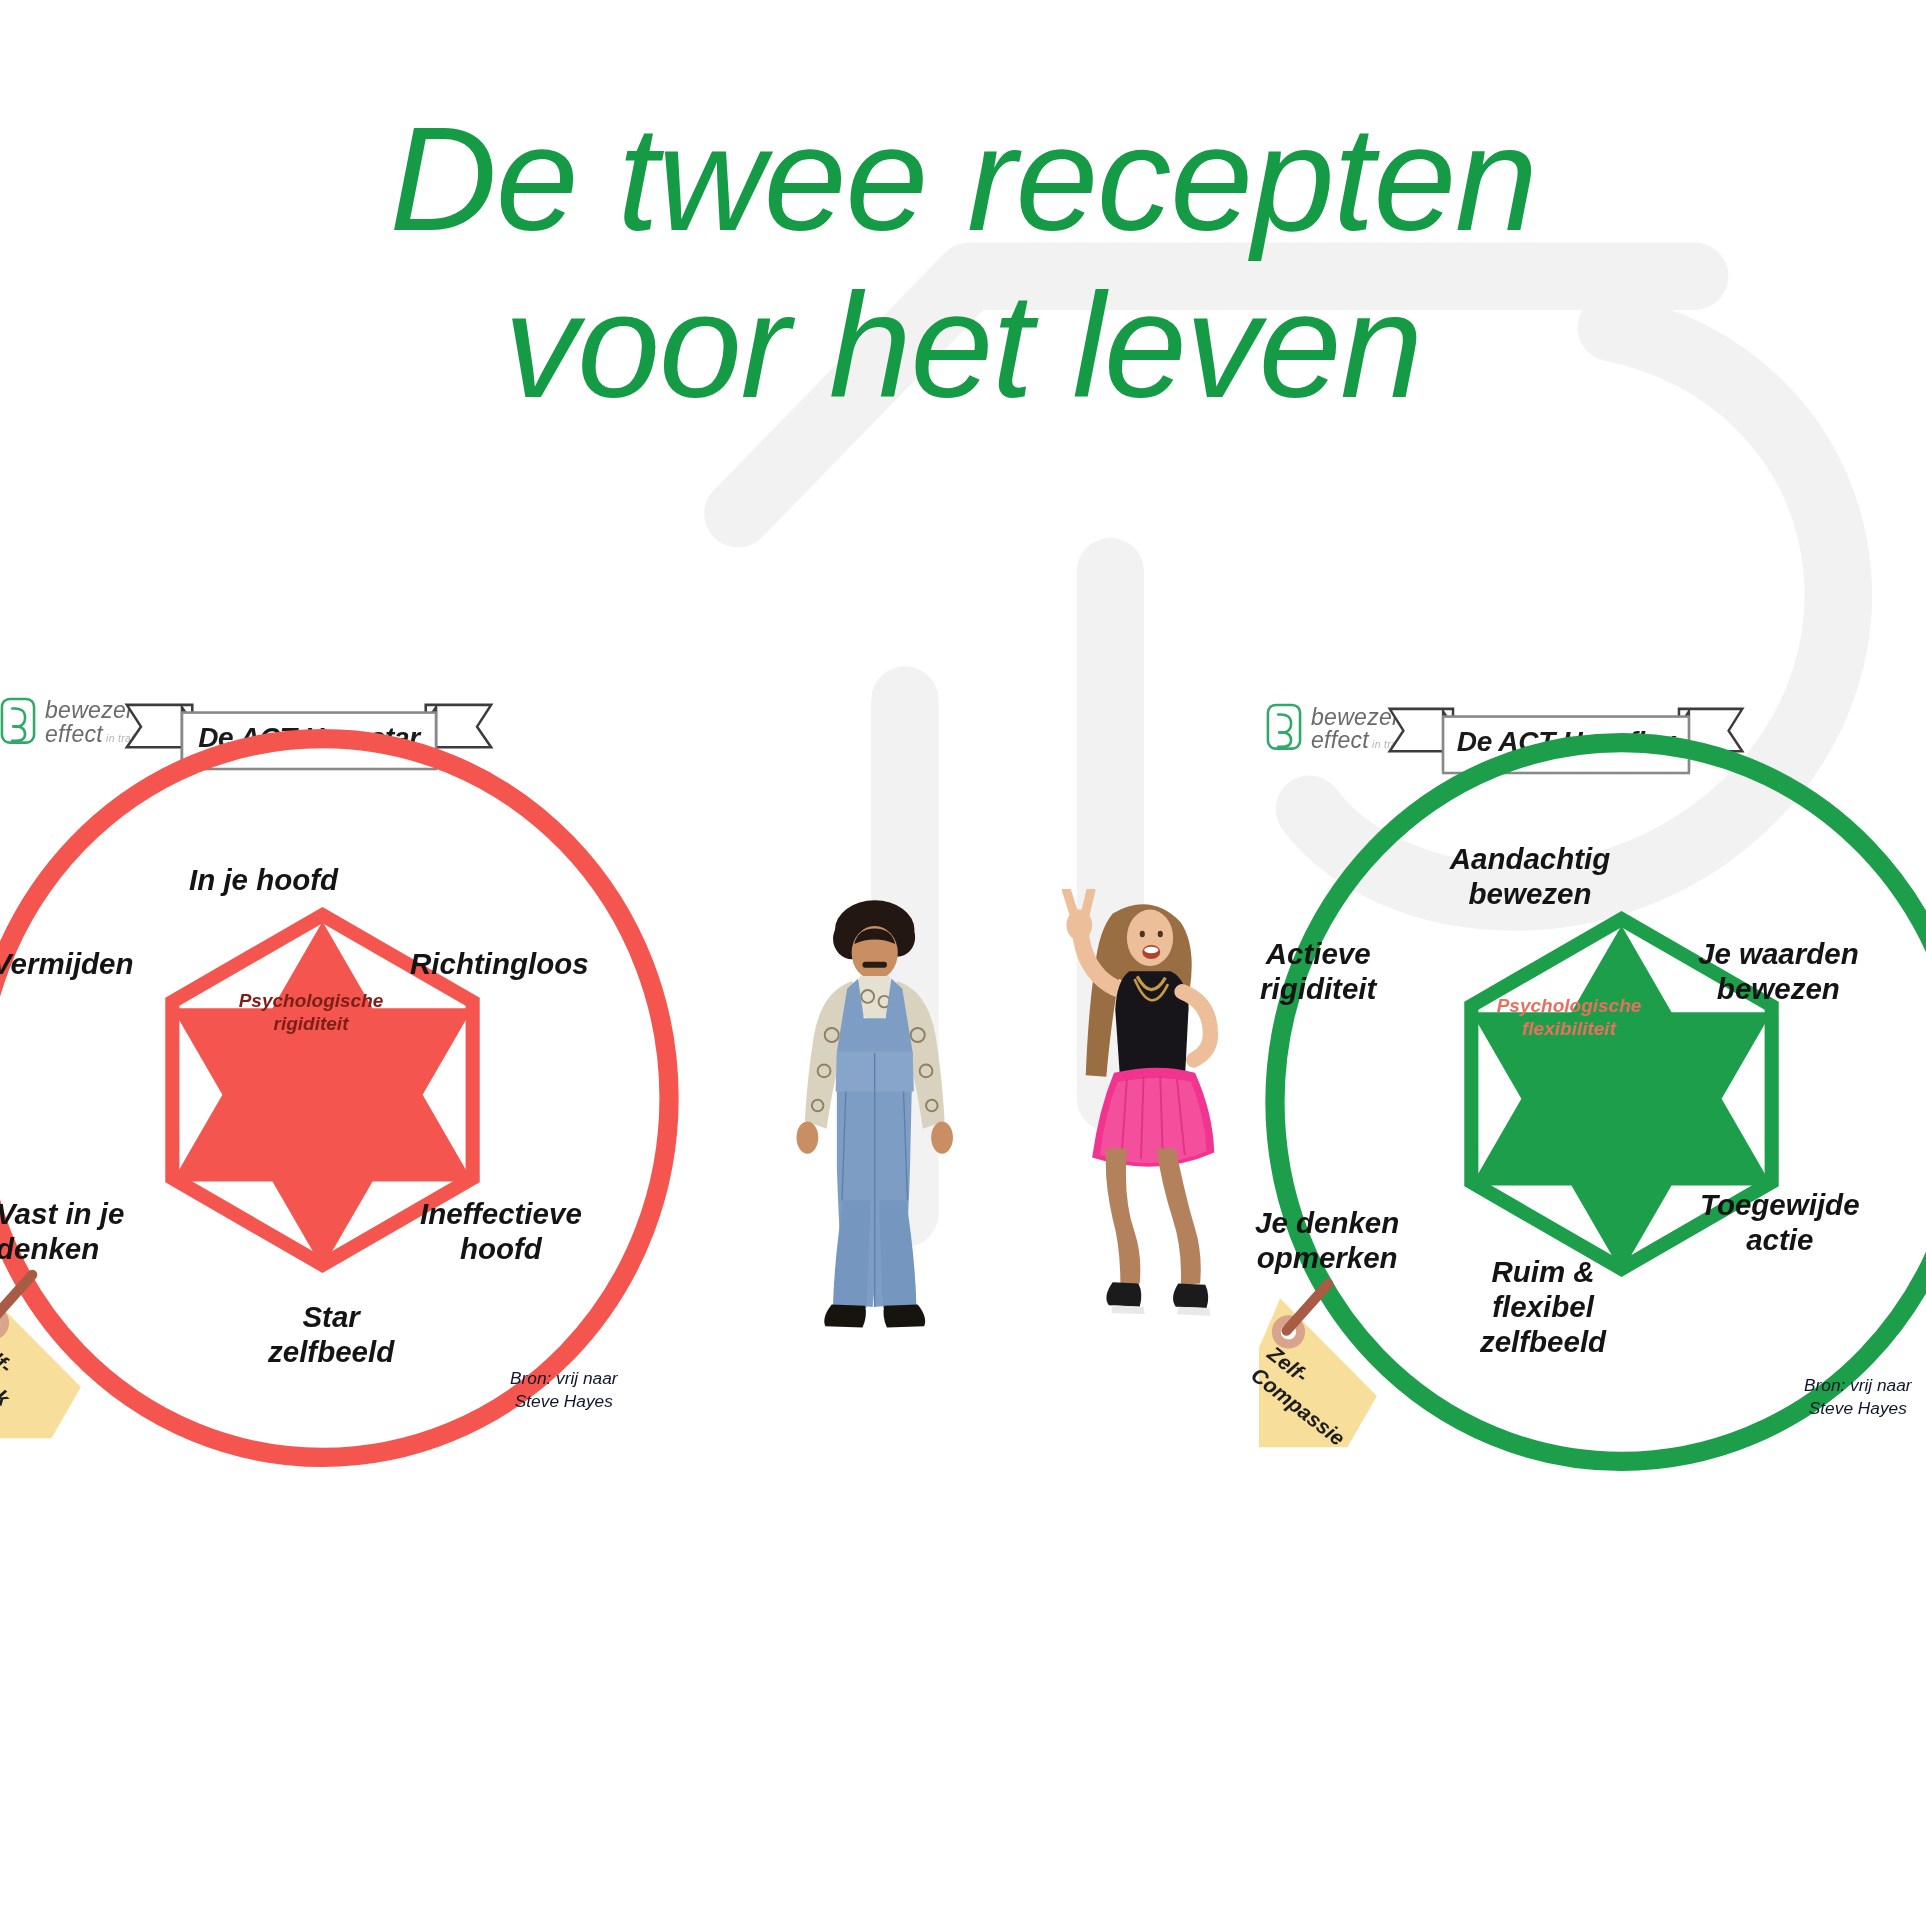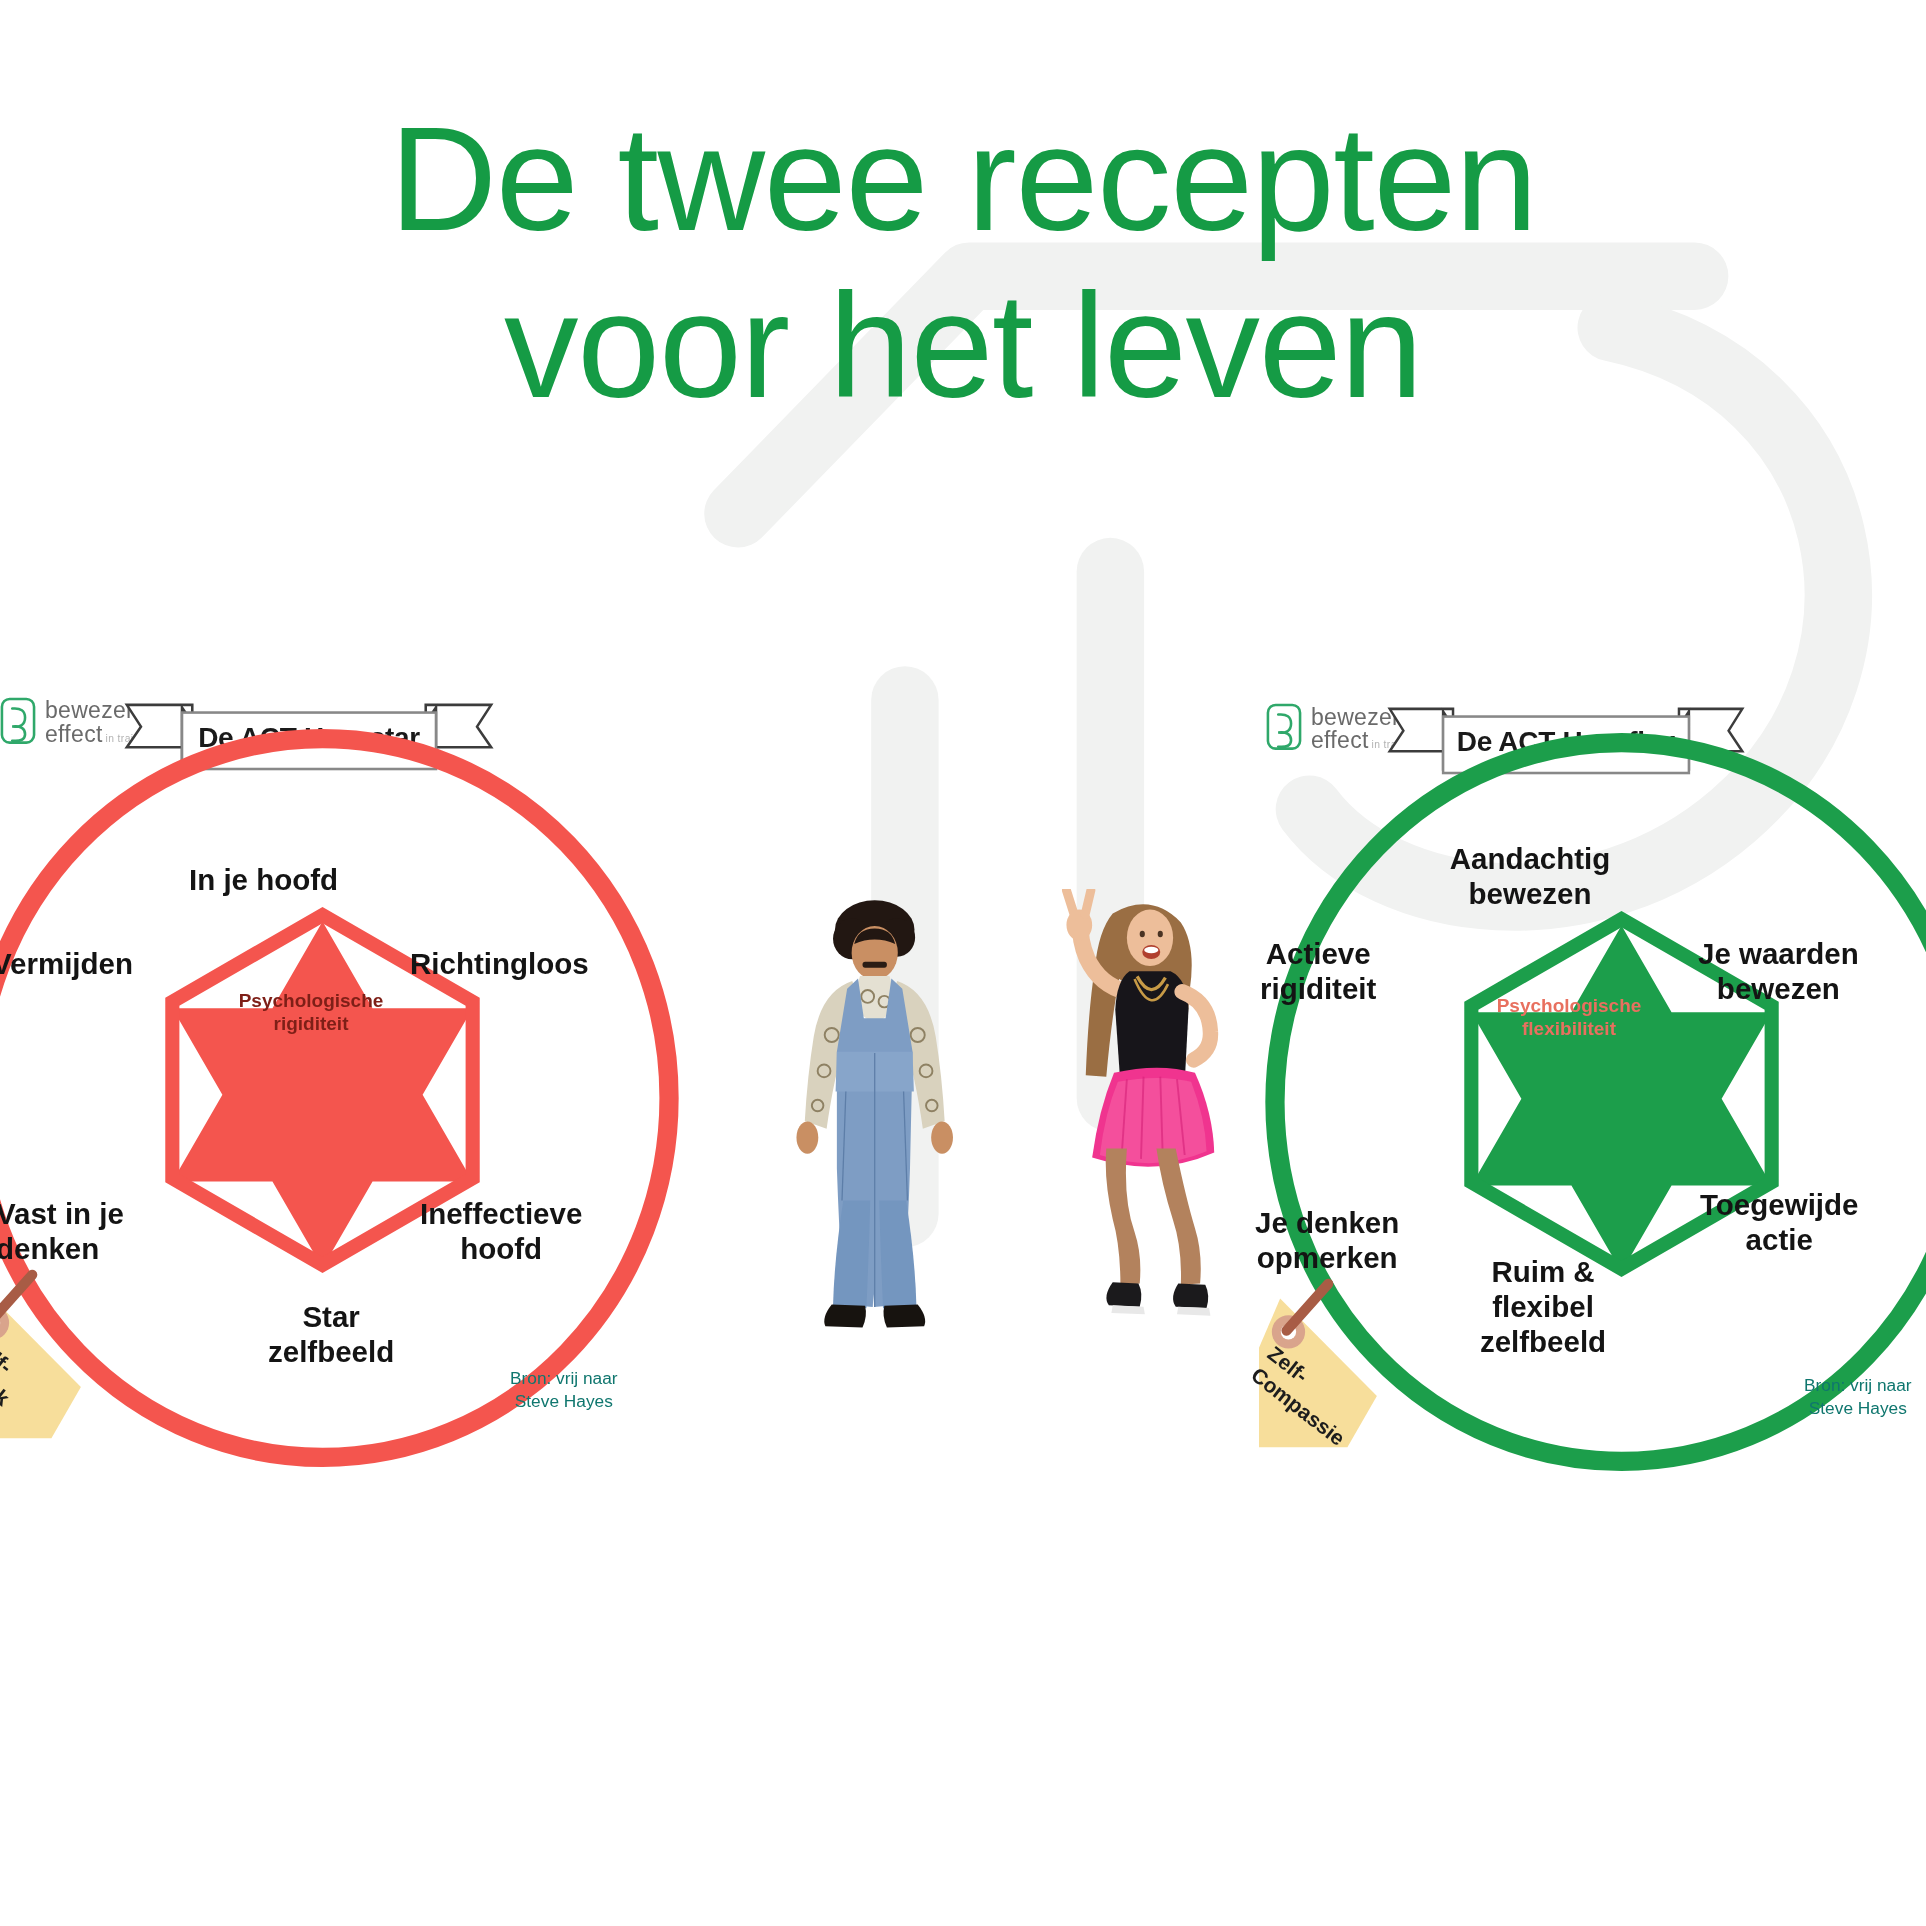--- a/index.html
+++ b/index.html
@@ -7,20 +7,21 @@
     width: 1926px; height: 1926px;
     background: #ffffff;
     font-family: "Liberation Sans", sans-serif;
     overflow: hidden;
   }
   #slide {
     position: relative;
     width: 1926px; height: 1926px;
     background: #ffffff;
     overflow: hidden;
+    font-style: italic;
   }
 
   
   .watermark {
     position: absolute;
     left: 693px; top: 212px;
     width: 1220px; height: 1091px;
     opacity: 1;
     pointer-events: none;
   }
@@ -126,21 +127,21 @@
     width: 135px;
     font-size: 21px; font-weight: bold; color: #1d1d1d;
     line-height: 1.3; white-space: pre-line;
     transform: rotate(38deg);
     transform-origin: 0 0;
   }
 
   
   .source {
     position: absolute;
-    font-size: 17.3px; color: #0f766e; line-height: 1.35;
+    font-size: 17.3px; color: #0f172a; line-height: 1.35;
     text-align: center; white-space: pre-line;
   }
   .panel.left  .source { left: 549px; top: 693px; }
   .panel.right .source { left: 584px; top: 700px; }
 
   
   .photo { position: absolute; }
   .photo svg { width: 100%; height: 100%; }
   .photo-man   { left: 770px; top: 899px; width: 212px; height: 449px; }
   .photo-woman { left: 1024px; top: 889px; width: 225px; height: 453px; }

